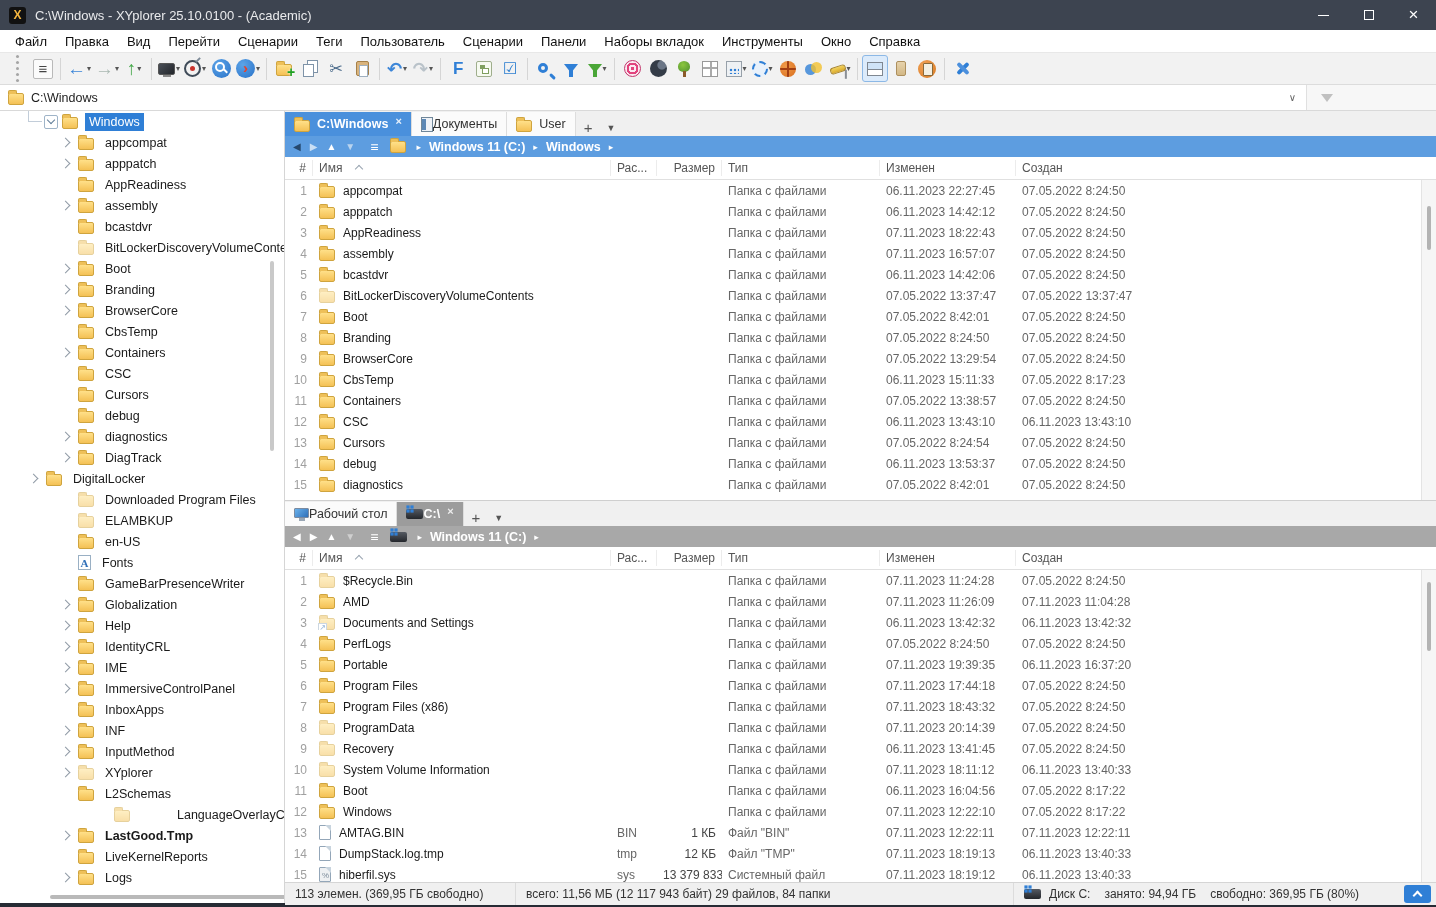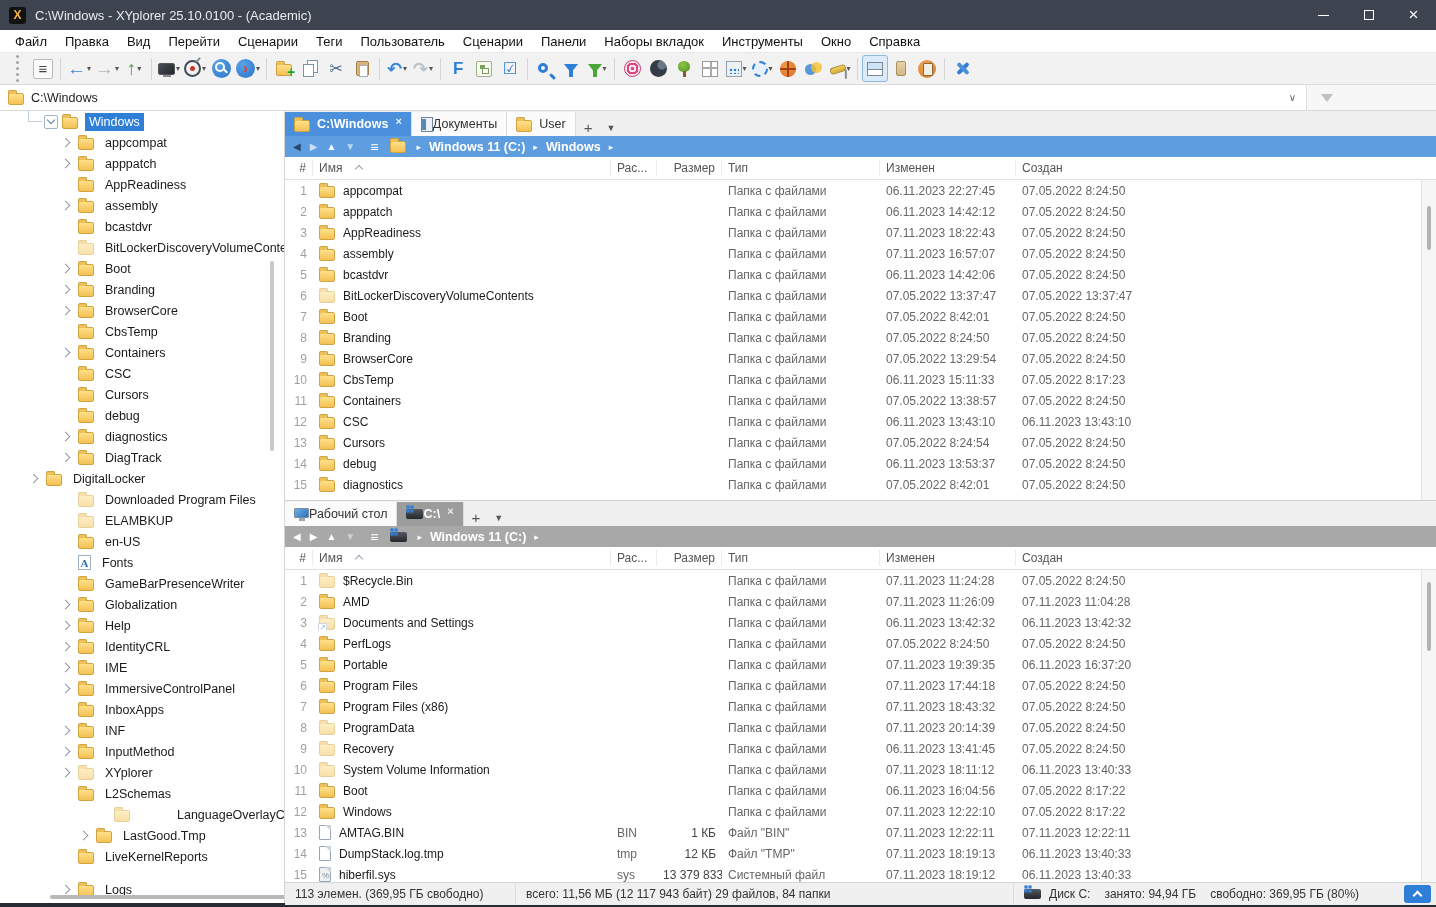--- a/index.html
+++ b/index.html
@@ -521,31 +521,31 @@
           <div class="titem" style="padding-left: 62px;">
             <span class="chev-space"></span>
             <span class="ic-folder"></span>
             <span class="tlabel">L2Schemas</span>
           </div>
           <div class="titem" style="padding-left: 62px; gap: 36px;">
             <span class="chev-space"></span>
             <span class="ic-folder dim"></span>
             <span class="tlabel">LanguageOverlayCache</span>
           </div>
-          <div class="titem" style="padding-left: 80px;">
+          <div class="titem" style="padding-left: 62px; font-weight: bold;">
             <span class="chev"></span>
             <span class="ic-folder"></span>
             <span class="tlabel">LastGood.Tmp</span>
           </div>
           <div class="titem" style="padding-left: 62px;">
             <span class="chev-space"></span>
             <span class="ic-folder"></span>
             <span class="tlabel">LiveKernelReports</span>
           </div>
-          <div class="titem" style="padding-left: 62px; margin-top: 12px;">
+          <div class="titem" style="padding-left: 62px;">
             <span class="chev"></span>
             <span class="ic-folder"></span>
             <span class="tlabel">Logs</span>
           </div>
         </div>
       <div class="tree-scroll-v"></div>
       <div class="tree-scroll-h"></div>
     </div>
 
     <div class="right-col">

